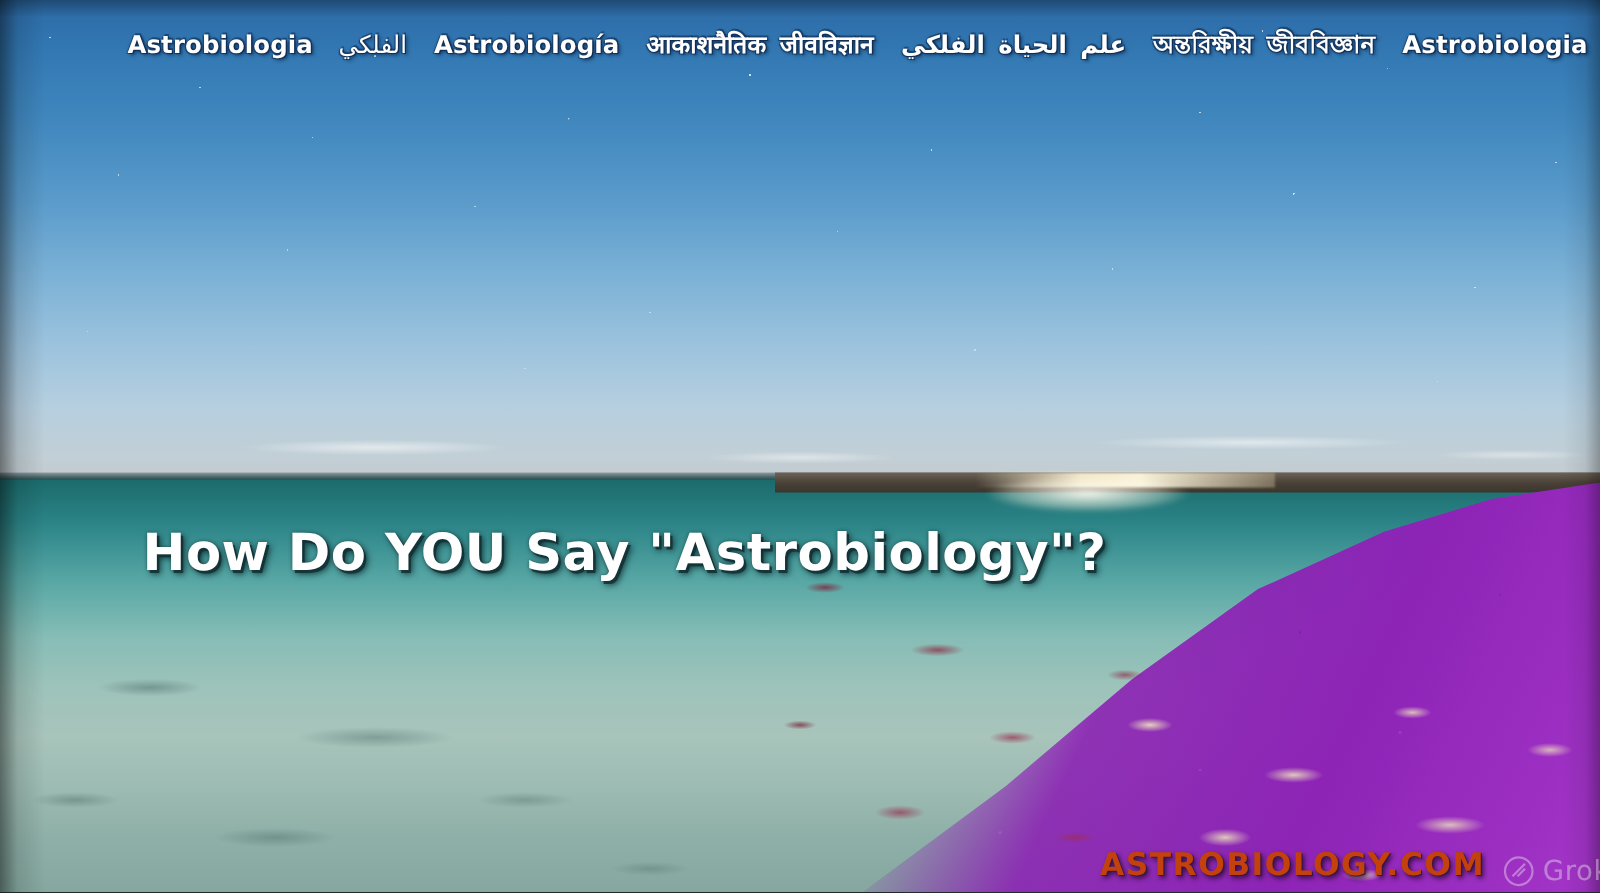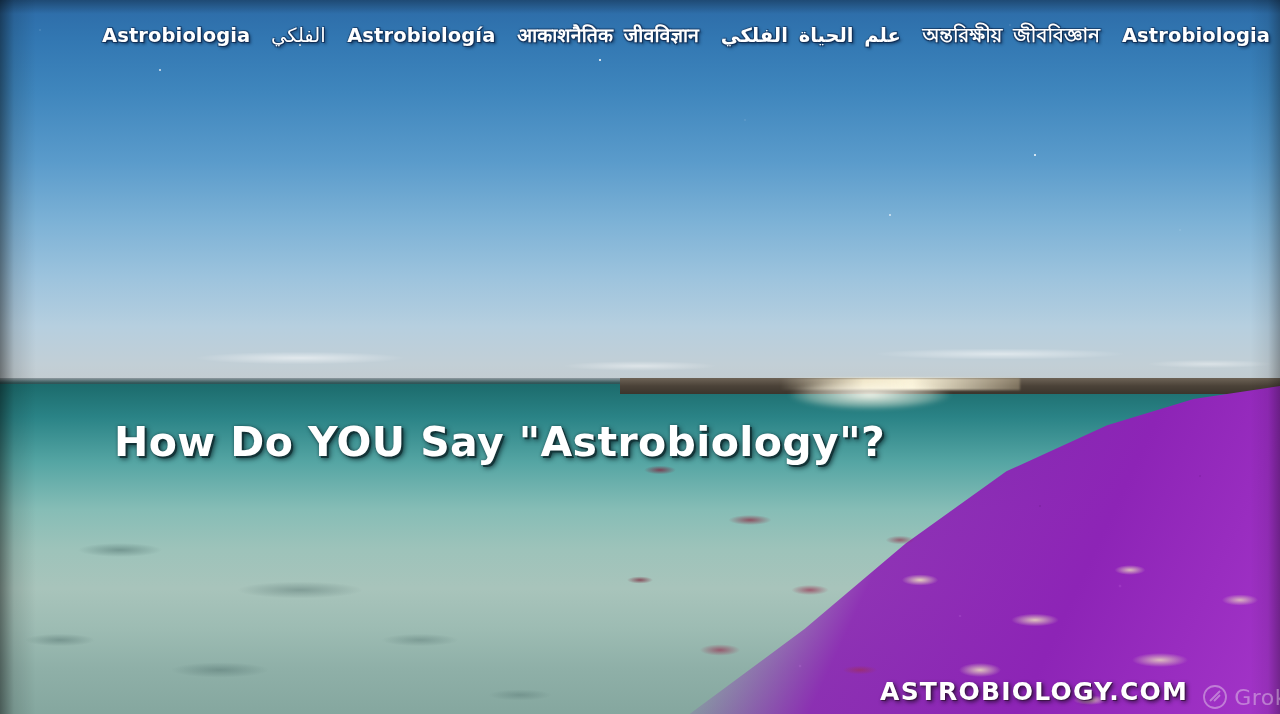--- a/index.html
+++ b/index.html
@@ -193,21 +193,21 @@
     font-size:41px; font-weight:bold; color:#ffffff;
     letter-spacing:.4px;
     text-shadow:
       2px 2px 0 rgba(18,48,52,.85),
       3px 3px 5px rgba(10,35,40,.8),
       0 0 3px rgba(20,55,60,.6);
   }
 
   .brand {
     position:absolute; right:92px; bottom:8px;
-    font-size:25px; font-weight:bold; color:#ffffff;
+    font-size:25px; font-weight:bold; color:#c2410c;
     letter-spacing:1.2px;
     text-shadow:
       1px 1px 0 rgba(60,20,70,.9),
       2px 2px 4px rgba(30,10,40,.85);
   }
   .watermark {
     position:absolute; right:-8px; bottom:4px;
     display:flex; align-items:center; gap:6px;
     opacity:.42;
   }

